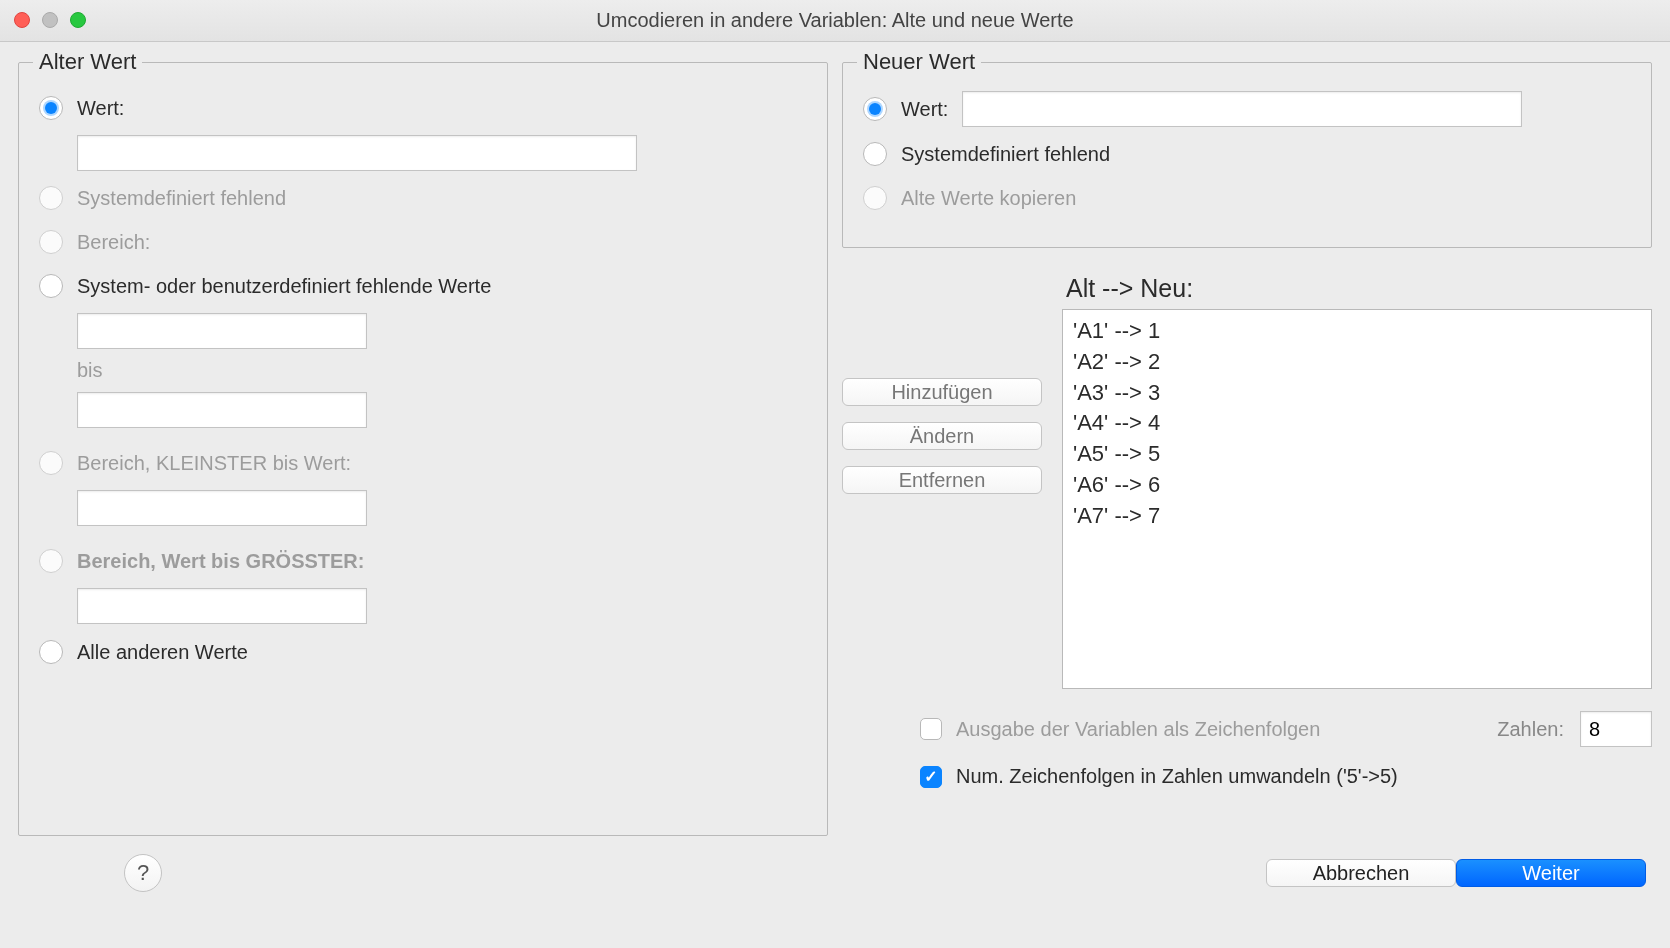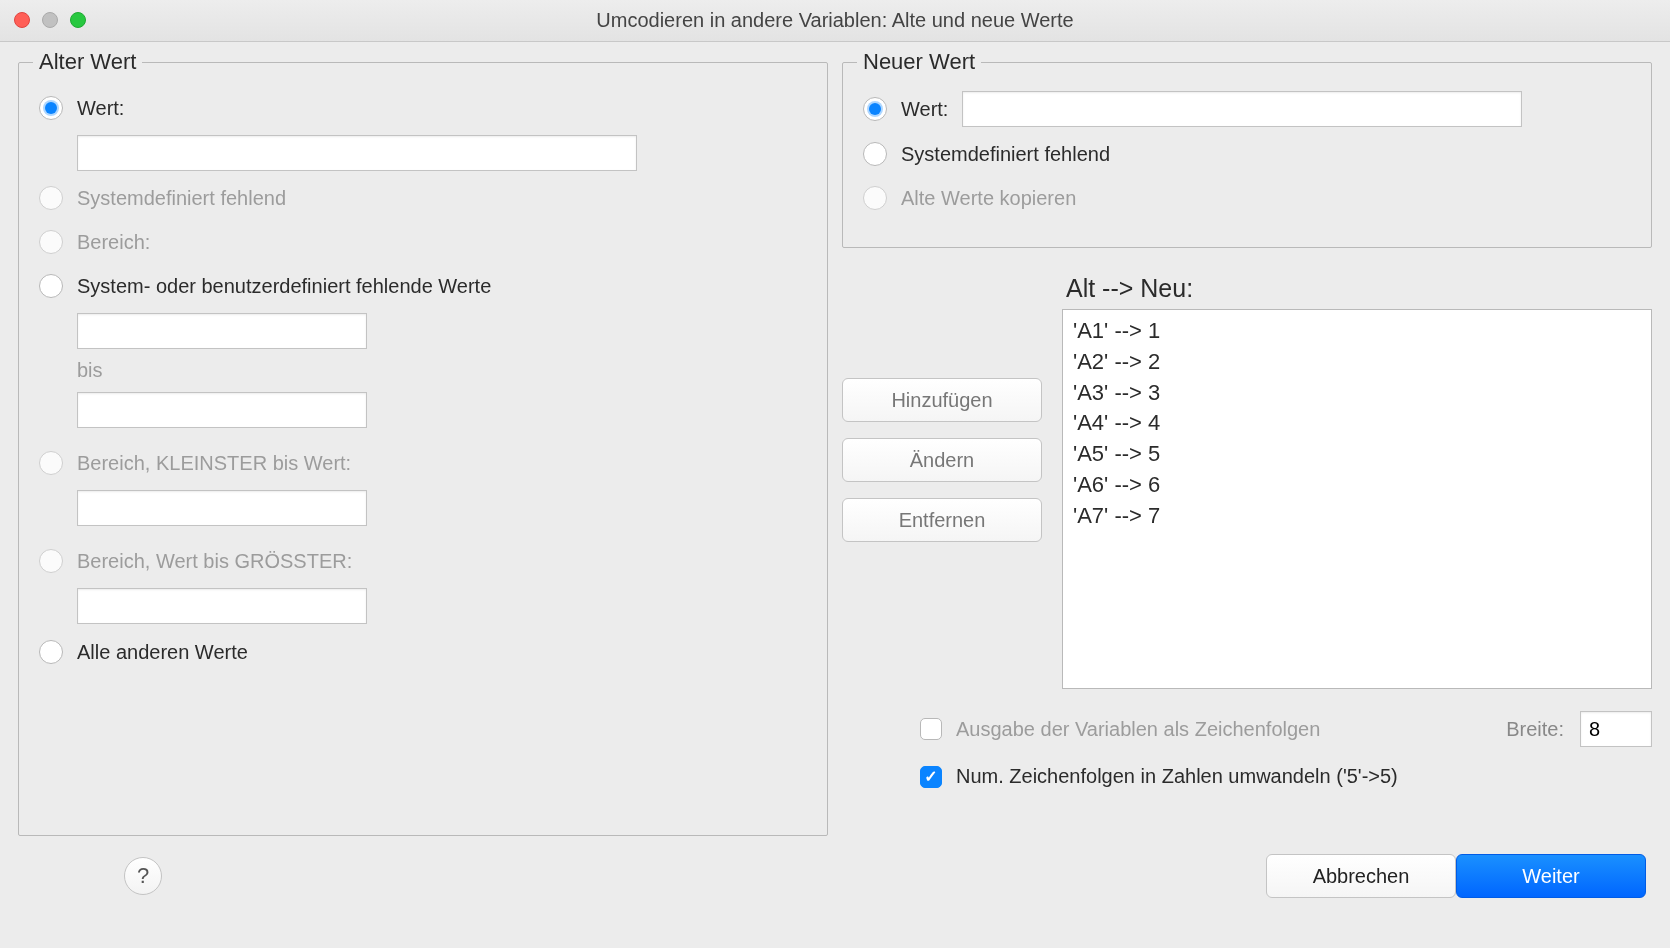--- a/index.html
+++ b/index.html
@@ -79,21 +79,21 @@
   .stack  { display:flex; flex-direction:column; gap:10px; }
 
   
   .right-top-row { display:flex; align-items:center; gap:14px; }
   .right-input-long { flex:1; max-width:560px; }
 
   
   .map-area { margin-top:26px; display:flex; }
   .map-btns { width:200px; display:flex; flex-direction:column; gap:16px; margin-top:104px; }
   .btn {
-    height:44px; border:1px solid #c4c4c4; border-radius:6px;
+    height:28px; border:1px solid #c4c4c4; border-radius:6px;
     background:linear-gradient(#ffffff,#f5f5f5);
     font-size:20px; color:#777;
     display:flex; align-items:center; justify-content:center;
     user-select:none;
   }
   .btn.primary { background:linear-gradient(#1a90ff,#0066ff); color:#fff; border-color:#005ce6; }
   .btn.enabled { color:#222; }
   .map-right { flex:1; margin-left:20px; }
   .map-header { font-size:25px; margin-bottom:6px; margin-left:4px; }
   .listbox {
@@ -180,21 +180,21 @@
       </div>
 
       <div class="row" style="margin-top:18px;">
         <div class="radio disabled"></div>
         <span class="lbl-disabled">Bereich, KLEINSTER bis Wert:</span>
       </div>
       <div class="indent">
           <div class="tinput small"></div>
         </div>
 
-      <div class="row" style="margin-top:18px;">
+      <div class="row" style="margin-top:18px;font-weight:bold;">
         <div class="radio disabled"></div>
         <span class="lbl-disabled">Bereich, Wert bis GRÖSSTER:</span>
       </div>
       <div class="indent">
           <div class="tinput small"></div>
         </div>
 
       <div class="row" style="margin-top:11px;">
         <div class="radio"></div>
         <span>Alle anderen Werte</span>
@@ -242,21 +242,21 @@
             <div>'A7' --&gt; 7</div>
           </div>
       </div>
     </div>
 
     <div class="check-area">
       <div class="chk-row">
         <div class="chk off"></div>
         <span class="lbl-disabled">Ausgabe der Variablen als Zeichenfolgen</span>
         <div class="width-pair">
-          <span>Breite:</span>
+          <span>Zahlen:</span>
           <input class="tinput tiny" value="8" style="">
         </div>
       </div>
       <div class="chk-row">
         <div class="chk on">✓</div>
         <span>Num. Zeichenfolgen in Zahlen umwandeln ('5'-&gt;5)</span>
       </div>
     </div>
 
   </div>

